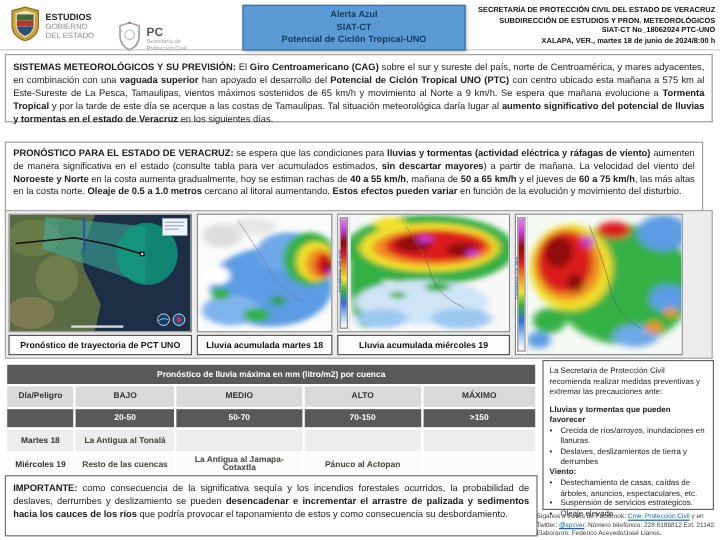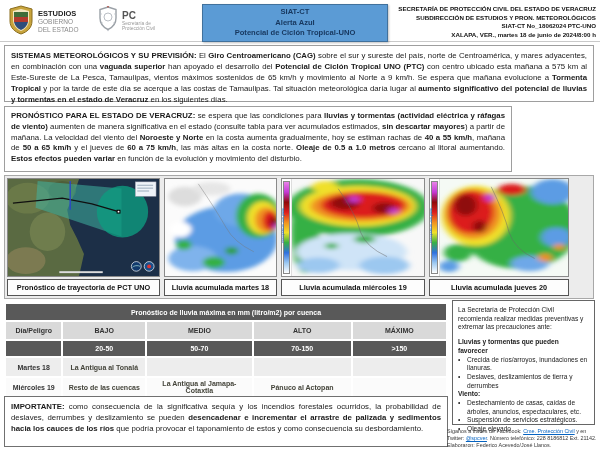--- a/index.html
+++ b/index.html
@@ -6,31 +6,31 @@
   body{width:600px;height:450px;position:relative;font-family:"Liberation Sans",sans-serif;color:#1a1a1a;overflow:hidden;}
   .b{font-weight:bold;}
   .u{}
   .lnk{color:#0563c1;text-decoration:underline;}
   
   .hdr-rule{position:absolute;top:41px;left:0;width:600px;border-top:1px solid #c9c9c9;}
   .state-logo{position:absolute;left:8px;top:5px;display:flex;align-items:center;gap:4px;}
   .state-logo .txt{line-height:8px;}
   .state-name{font-weight:bold;font-size:7.5px;color:#222;}
   .state-sub{font-size:6.5px;color:#8a8a8a;}
-  .pc-logo{position:absolute;left:98px;top:6px;display:flex;align-items:center;gap:4px;justify-content:center;}
+  .pc-logo{position:absolute;left:98px;top:18px;display:flex;align-items:center;gap:4px;justify-content:center;}
   .pc-abbr{font-weight:bold;font-size:10px;color:#555;line-height:10px;}
   .pc-sub{font-size:4.8px;color:#999;line-height:5.5px;}
   .alert-box{position:absolute;left:202px;top:4px;width:184px;height:36px;background:#5b9bd5;border:1px solid #41719c;
              display:flex;flex-direction:column;justify-content:center;text-align:center;
              color:#17375e;font-weight:bold;font-size:7.6px;line-height:10.5px;box-shadow:1px 1px 2px rgba(0,0,0,.25);}
   .org-block{position:absolute;right:4px;top:5px;width:215px;text-align:right;font-weight:bold;font-size:6.2px;line-height:8.6px;color:#111;}
   
   .txtbox{position:absolute;background:#fff;border:1px solid #9e9e9e;text-align:justify;font-size:7.8px;color:#1a1a1a;}
   #box-systems{left:4px;top:45px;width:590px;height:57px;padding:4px 6px;line-height:11px;box-sizing:border-box;}
-  #box-forecast{left:4px;top:106px;width:508px;height:66px;padding:4px 6px;line-height:10.8px;box-sizing:border-box;}
+  #box-forecast{left:4px;top:118px;width:582px;height:66px;padding:4px 6px;line-height:10.8px;box-sizing:border-box;}
   #box-important{left:4px;top:396px;width:444px;height:51px;padding:4px 6px;line-height:11px;box-sizing:border-box;border:1px solid #707070;}
   
   .maps-strip{position:absolute;left:4px;top:175px;width:590px;height:124px;background:#ececec;border:1px solid #a8a8a8;
               display:flex;gap:4px;padding:2px 2px;box-sizing:border-box;}
   .map-panel{display:flex;flex-direction:column;height:100%;}
   .map-img{flex:1;border:1px solid #8a8a8a;background:#fff;display:flex;overflow:hidden;}
   .map-img svg{display:block;width:100%;height:100%;}
   .map-cap{margin-top:2px;border:1px solid #555;background:#fdfdfd;text-align:center;font-weight:bold;font-size:7.3px;padding:3px 0;color:#111;}
   .cbar-wrap{width:9px;display:flex;flex-direction:column;align-items:center;background:#fff;border-right:1px solid #ddd;position:relative;}
   .cbar{width:5px;flex:1;margin:2px 0;background:linear-gradient(#e882e8,#c43ad6,#8f0a0a,#dc1f1f,#f09020,#f0e02a,#35b045,#3070e0,#9cc8f0,#ffffff);
@@ -92,22 +92,22 @@
     </svg>
   </span>
   <span class="txt">
     <div class="pc-abbr">PC</div>
     <div class="pc-sub">Secretaría de</div>
     <div class="pc-sub">Protección Civil</div>
   </span>
 </div>
 
 <div class="alert-box">
+  <div>Alerta Azul</div>
   <div>SIAT-CT</div>
-  <div>Alerta Azul</div>
   <div>Potencial de Ciclón Tropical-UNO</div>
 </div>
 
 <div class="org-block">
 
 <div>SECRETARÍA DE PROTECCIÓN CIVIL DEL ESTADO DE VERACRUZ</div>
     <div>SUBDIRECCIÓN DE ESTUDIOS Y PRON. METEOROLÓGICOS</div>
     <div>SIAT-CT No_18062024 PTC-UNO</div>
     <div>XALAPA, VER., martes 18  de junio de 2024/8:00 h</div>
   </div>
@@ -242,21 +242,20 @@
           <ellipse cx="39" cy="19" rx="4.2" ry="4.2" fill="#c43ad6"></ellipse>
           <ellipse cx="56" cy="11" rx="11" ry="6" fill="#dc1f1f"></ellipse>
           <ellipse cx="14" cy="76" rx="11" ry="9" fill="#35b045"></ellipse>
           <ellipse cx="7" cy="90" rx="8" ry="6" fill="#5b9ce4"></ellipse>
           <ellipse cx="82" cy="81" rx="5.5" ry="4.2" fill="#f09020"></ellipse>
           <ellipse cx="93" cy="70" rx="4.2" ry="3.2" fill="#f09020"></ellipse>
         </g>
         <path d="M40,8 Q50,35 54,55 Q58,72 74,82" fill="none" stroke="#666" stroke-width="0.6" opacity="0.7"></path>
       </svg>
     </div>
-    <div class="map-cap">Lluvia acumulada jueves 20</div>
   </div>
 </div>
 
 <table class="rain-table">
   <colgroup>
       <col style="width:56px">
       <col style="width:84px">
       <col style="width:108px">
       <col style="width:100px">
       <col style="width:96px">

